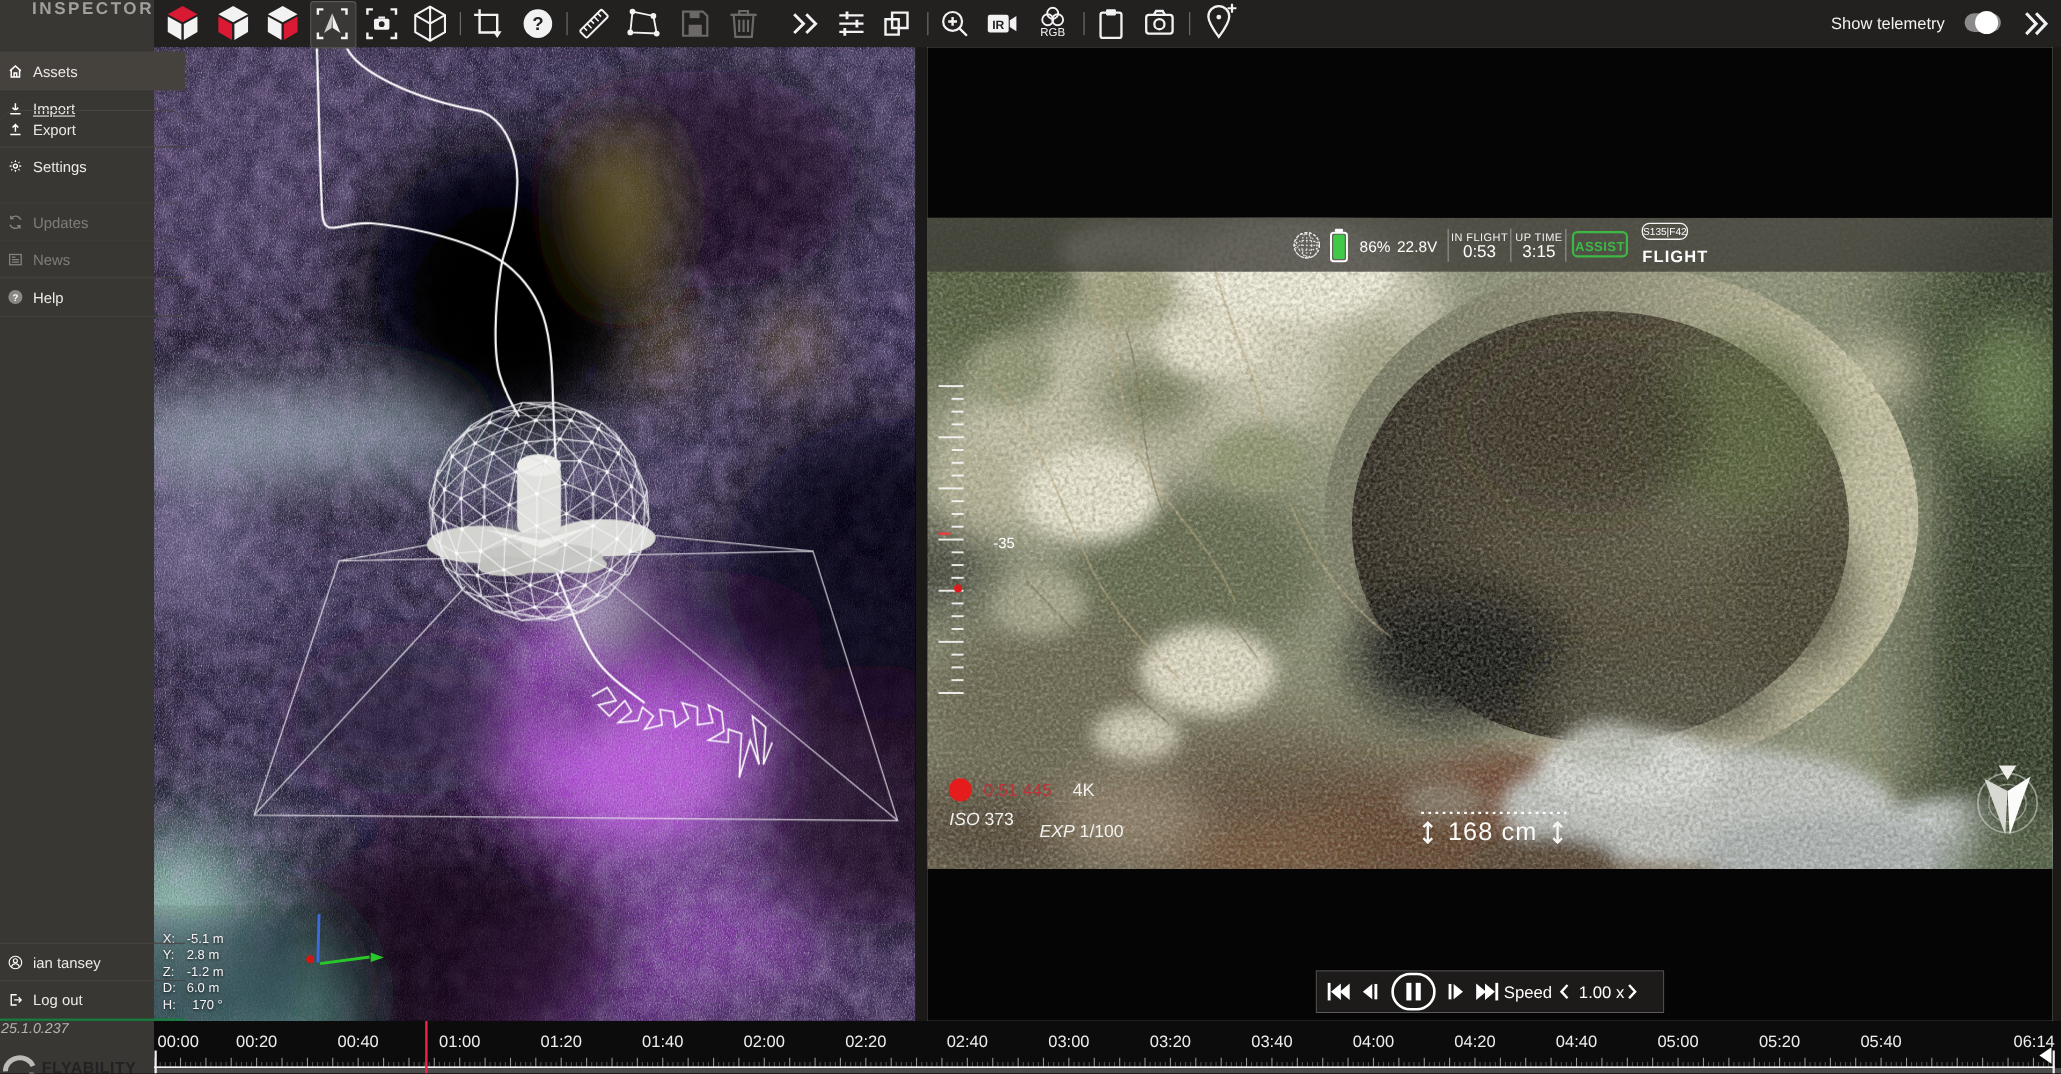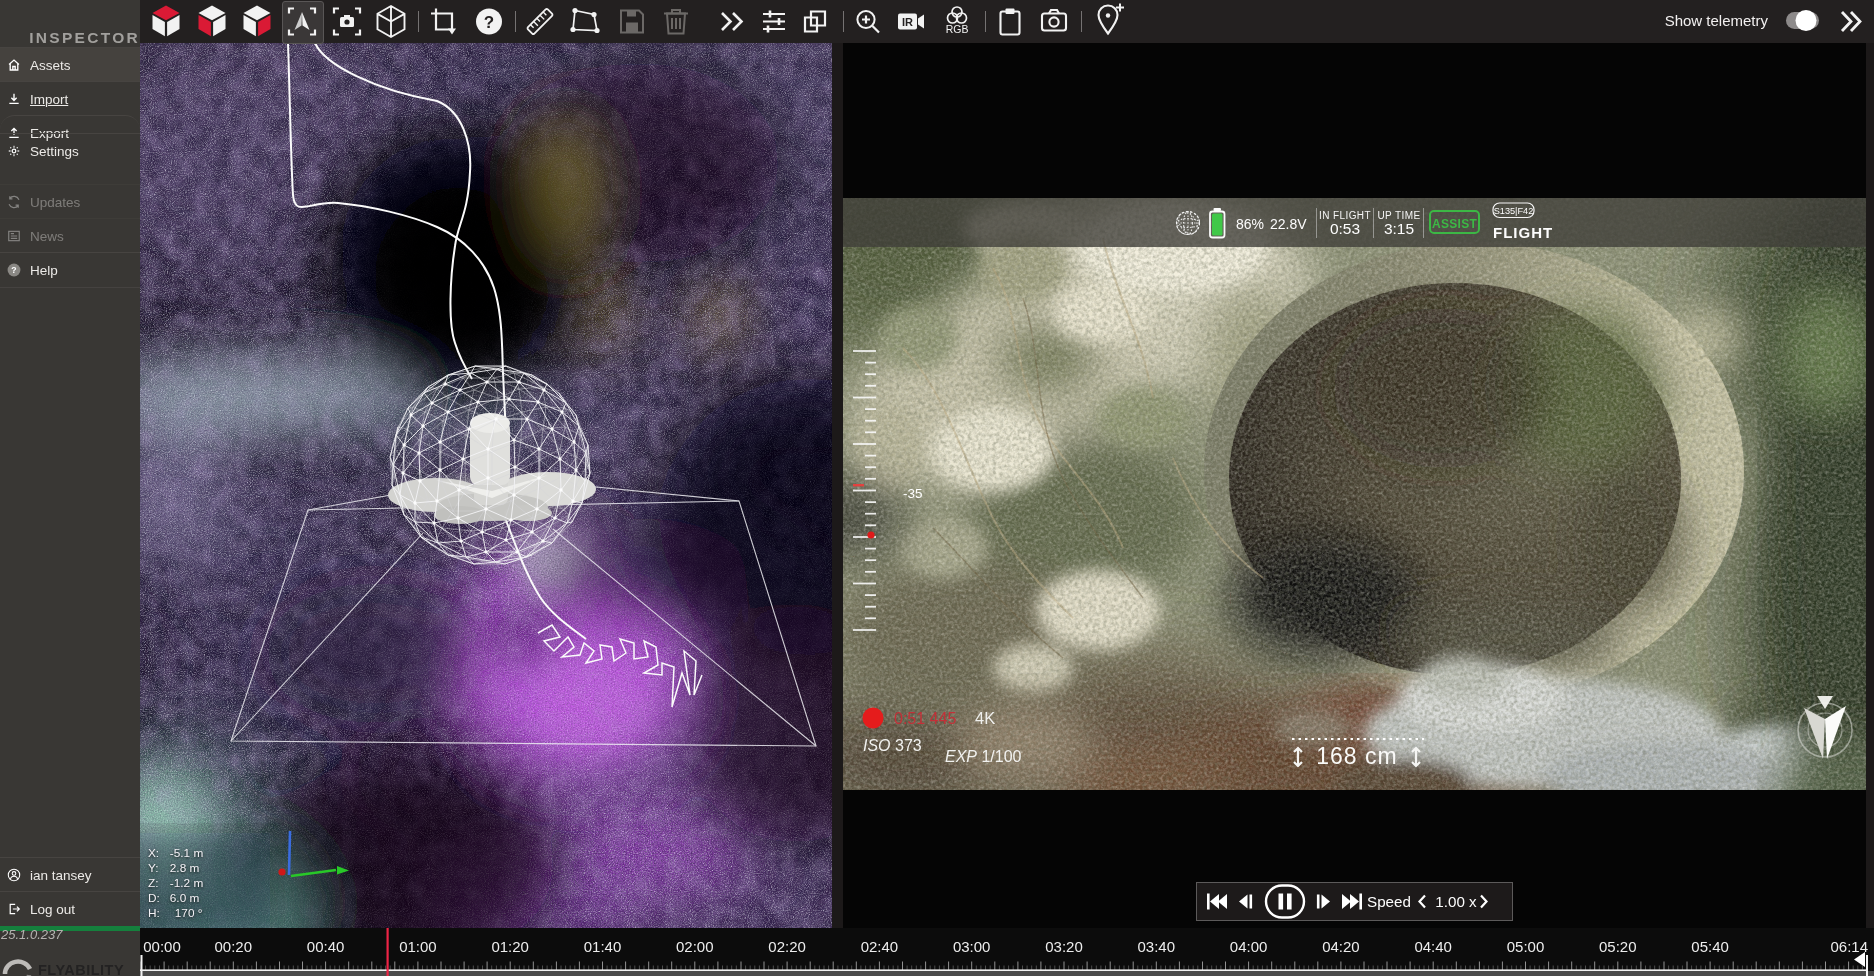--- a/index.html
+++ b/index.html
@@ -1,20 +1,20 @@
 <!DOCTYPE html>
 <html><head>
 <meta charset="utf-8">
 <style>
   html,body{margin:0;padding:0;background:#1c1919;overflow:hidden;}
   body{width:1874px;height:976px;position:relative;font-family:"Liberation Sans",sans-serif;}
   .abs{position:absolute;}
   #toolbar{left:140px;top:0;width:1734px;height:43px;background:#232020;}
   #sidebar{left:0;top:0;width:140px;height:976px;background:#393734;color:#e8e6e3;}
-  .mi{position:absolute;left:0;width:140px;height:34px;border-top:1px solid #474441;display:flex;align-items:center;font-size:13.5px;color:#eceae7;}
+  .mi{position:absolute;left:0;width:168px;height:34px;border-top:1px solid #474441;display:flex;align-items:center;font-size:13.5px;color:#eceae7;}
   .mi .ic{margin-left:4px;margin-right:9px;width:14px;height:14px;flex:0 0 14px;padding-left:3px;}
   .dim{opacity:0.38;}
   #view3d{left:140px;top:43px;width:692px;height:885px;background:#17121f;}
   #vidpanel{left:843px;top:43px;width:1023px;height:885px;background:#050505;overflow:hidden;}
   #vidframe{position:absolute;left:0;top:155px;width:1023px;height:592px;}
   #timeline{left:140px;top:928px;width:1734px;height:48px;background:#0c0c0c;}
   #playbar{left:1196px;top:882px;width:317px;height:39px;}
   #hud3d{left:147px;top:846px;color:#f4f2f7;font-size:11.8px;line-height:13px;text-shadow:0 1px 3px rgba(0,0,0,.9);}
   .ovtext{position:absolute;color:#fff;}
 </style>
@@ -555,37 +555,37 @@
   <svg style="position:absolute;left:948px;top:650px" width="70" height="72" viewBox="0 0 70 72">
     <circle cx="34" cy="37" r="27" fill="none" stroke="#e8e8e4" stroke-width="1.6" opacity="0.5"></circle>
     <circle cx="34" cy="37" r="17" fill="none" stroke="#e8e8e4" stroke-width="1.2" opacity="0.45"></circle>
     <path d="M26,3 L42,3 34,16 Z" fill="#f4f4f0" opacity="0.95"></path>
     <path d="M34,26 L13,15 32,66 Z" fill="#d8d8d2"></path>
     <path d="M34,26 L55,13 36,66 Z" fill="#fbfbf9"></path>
   </svg>
 </div>
 
 <div class="abs" id="sidebar">
-  <div style="position:absolute;left:0;top:0;width:140px;height:47px;display:flex;align-items:flex-end;color:#8f8d8a;gap:16px;">
+  <div style="position:absolute;left:0;top:0;width:140px;height:47px;display:flex;align-items:flex-start;color:#8f8d8a;gap:16px;">
     <svg width="13" height="15" viewBox="0 0 24 26" style="margin:0 7px 0 6px">
         <path d="M16 3 L7 13 L16 23" fill="none" stroke="#a2a09d" stroke-width="3"></path>
       </svg>
     <span style="font-size:15.5px;letter-spacing:2.3px;font-weight:bold;color:#a2a09d;">INSPECTOR</span>
   </div>
   <div class="mi" style="top:47px;background:#45423e;height:34px;">
     <svg class="ic" viewBox="0 0 24 24">
         <path d="M3.5 11 L12 3.5 L20.5 11 M5.5 9.5 V20.5 H18.5 V9.5 M10 20.5 V14.5 H14 V20.5" fill="none" stroke="#fff" stroke-width="2.3"></path>
       </svg>Assets
   </div>
   <div class="mi" style="top:81px;text-decoration:underline;">
     <svg class="ic" viewBox="0 0 24 24">
         <path d="M12 3 V14 M7.5 10 L12 14.5 L16.5 10 M4 19.5 H20" fill="none" stroke="#fff" stroke-width="2.3"></path>
       </svg>Import
   </div>
-  <div class="mi" style="top:115px;border-radius:15px;">
+  <div class="mi" style="top:100px;border-radius:15px;">
     <svg class="ic" viewBox="0 0 24 24">
         <path d="M12 15 V4 M7.5 8.5 L12 4 L16.5 8.5 M4 19.5 H20" fill="none" stroke="#fff" stroke-width="2.3"></path>
       </svg>Export
   </div>
   <div class="mi" style="top:133px;">
     <svg class="ic" viewBox="0 0 24 24">
         <circle cx="12" cy="12" r="3.1" fill="none" stroke="#fff" stroke-width="2.1"></circle>
         <path d="M12 2 L13.6 5.8 L10.4 5.8 Z M12 22 L13.6 18.2 L10.4 18.2 Z M2 12 L5.8 10.4 L5.8 13.6 Z M22 12 L18.2 10.4 L18.2 13.6 Z M4.9 4.9 L8.1 6.3 L6.3 8.1 Z M19.1 19.1 L15.9 17.7 L17.7 15.9 Z M19.1 4.9 L17.7 8.1 L15.9 6.3 Z M4.9 19.1 L6.3 15.9 L8.1 17.7 Z" fill="#fff"></path>
       </svg>Settings
   </div>
@@ -606,21 +606,21 @@
         <text x="12" y="17.5" font-size="15" font-weight="bold" text-anchor="middle" fill="#fff" font-family="Liberation Sans">?</text>
       </svg>Help
   </div>
   <div class="mi" style="top:857px;">
     <svg class="ic" viewBox="0 0 24 24">
         <circle cx="12" cy="12" r="9.8" fill="none" stroke="#fff" stroke-width="1.8"></circle>
         <circle cx="12" cy="9.3" r="3.1" fill="none" stroke="#fff" stroke-width="1.8"></circle>
         <path d="M5.8 18.6 C7 14.8 10 14 12 14 C14 14 17 14.8 18.2 18.6" fill="none" stroke="#fff" stroke-width="1.8"></path>
       </svg>ian tansey
   </div>
-  <div class="mi" style="top:891px;height:34px;border-bottom:5px solid #15803d;">
+  <div class="mi" style="top:891px;height:34px;border-bottom:2px solid #15803d;">
     <svg class="ic" viewBox="0 0 24 24">
         <path d="M14 4 H5.5 V20 H14 M10 12 H20.5 M17 8 L21 12 L17 16" fill="none" stroke="#fff" stroke-width="2.1"></path>
       </svg>Log out
   </div>
   <div style="position:absolute;left:1px;top:927px;font-size:13px;color:#b5b3b0;font-style:italic;">25.1.0.237</div>
   <div style="position:absolute;left:0;top:958px;width:140px;height:18px;overflow:hidden;">
     <svg width="150" height="20" viewBox="0 0 150 20">
       <path d="M5 16 A13 12 0 0 1 30 11" fill="none" stroke="#bdbbb8" stroke-width="4.5"></path>
       <path d="M8 20 A11 10 0 0 0 29 17" fill="none" stroke="#8e8c89" stroke-width="4.5"></path>
       <text x="38" y="17" font-size="14.5" font-weight="bold" fill="#232222" font-family="Liberation Sans" letter-spacing="0.5">FLYABILITY</text>

